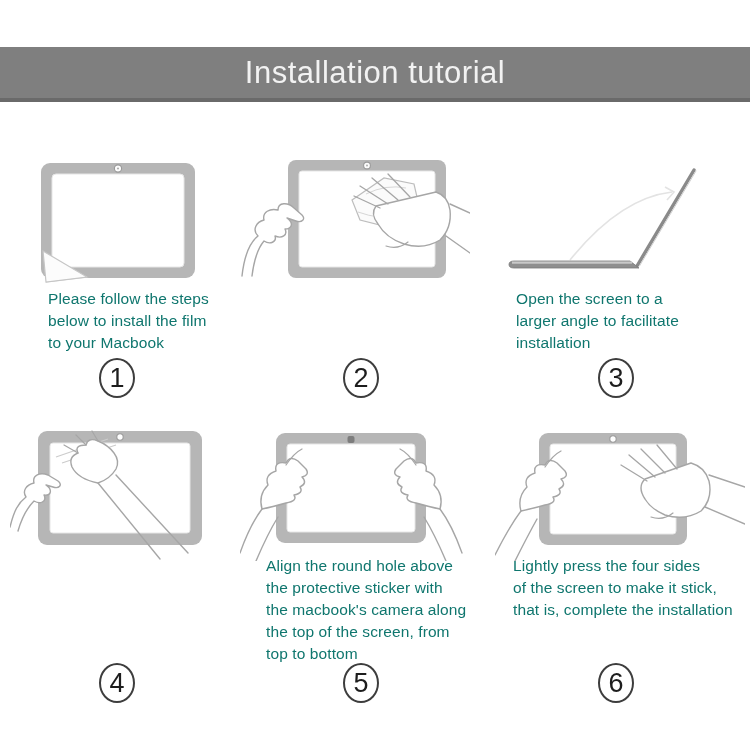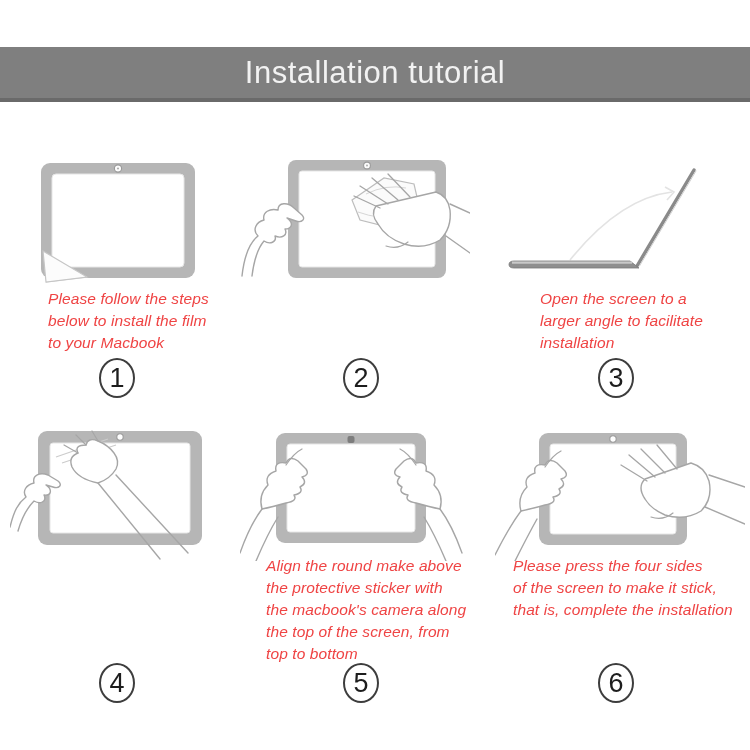--- a/index.html
+++ b/index.html
@@ -10,22 +10,22 @@
   .banner{
     position:absolute;left:0;top:47px;width:750px;height:51px;
     background:#7f7f7f;border-bottom:4px solid #6a6a6a;
     display:flex;align-items:center;justify-content:center;
   }
   .banner-title{
     color:#f2f2f2;font-size:31px;letter-spacing:.5px;
   }
   .ill{position:absolute;}
   .caption{
-    position:absolute;color:#ef4444;font-size:15.5px;line-height:22px;
-    white-space:pre;letter-spacing:.1px;font-style:italic;
+    position:absolute;color:#0f766e;font-size:15.5px;line-height:22px;
+    white-space:pre;letter-spacing:.1px;
   }
   .badge{
     position:absolute;width:36px;height:40px;border:2px solid #3d3d3d;
     border-radius:50%;display:flex;align-items:center;justify-content:center;
     color:#1d1d1d;font-size:27px;background:#fff;box-sizing:border-box;
   }
   svg{display:block;}
 </style>
 </head>
 <body>
@@ -134,29 +134,29 @@
       <path d="M150 74 Q142 62 150 54 L196 38 Q210 42 214 56 Q218 74 206 86 Q190 96 170 90 Q156 84 150 74 Z" fill="#ffffff" stroke-width="1.4"></path>
       <path d="M152 56 L126 40 M160 52 L134 30 M170 48 L146 24 M182 44 L162 20" fill="none" stroke-width="1.3"></path>
       <path d="M178 88 Q168 96 156 92" fill="none" stroke-width="1.2"></path>
       <path d="M214 50 L250 62 M210 82 L250 99" fill="none" stroke-width="1.4"></path>
     </g>
   </svg>
 
   <div class="caption" style="left:48px;top:288px">Please follow the steps
 below to install the film
 to your Macbook</div>
-  <div class="caption" style="left:540px;top:288px">Open the screen to a
+  <div class="caption" style="left:516px;top:288px">Open the screen to a
 larger angle to facilitate
 installation</div>
-  <div class="caption" style="left:266px;top:555px">Align the round make above
+  <div class="caption" style="left:266px;top:555px">Align the round hole above
 the protective sticker with
 the macbook's camera along
 the top of the screen, from
 top to bottom</div>
-  <div class="caption" style="left:513px;top:555px">Please press the four sides
+  <div class="caption" style="left:513px;top:555px">Lightly press the four sides
 of the screen to make it stick,
 that is, complete the installation</div>
 
   <div class="badge" style="left:99px;top:358px">1</div>
   <div class="badge" style="left:343px;top:358px">2</div>
   <div class="badge" style="left:598px;top:358px">3</div>
   <div class="badge" style="left:99px;top:663px">4</div>
   <div class="badge" style="left:343px;top:663px">5</div>
   <div class="badge" style="left:598px;top:663px">6</div>
 

